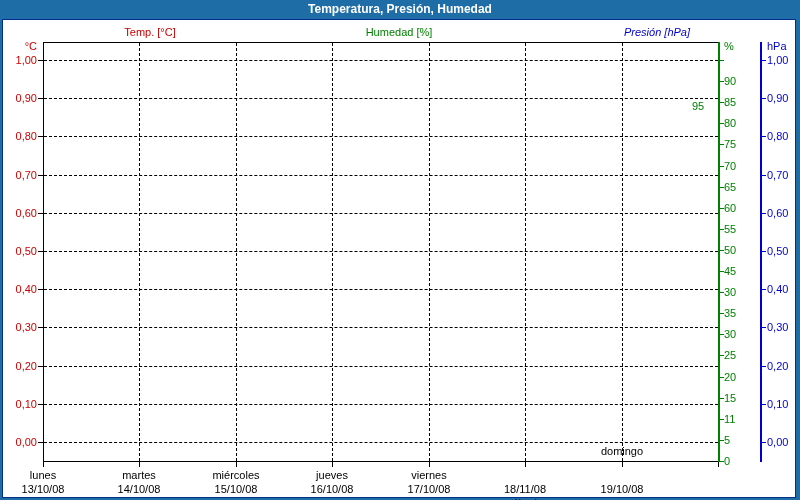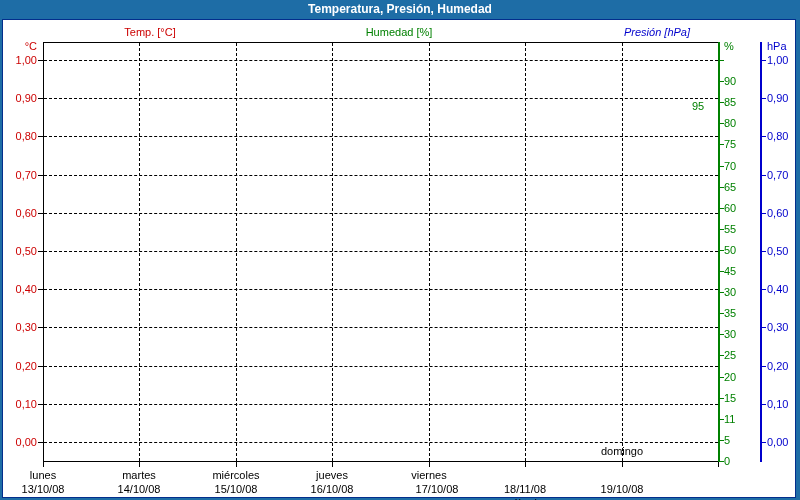--- a/index.html
+++ b/index.html
@@ -148,21 +148,21 @@
     <div class="solid" style="left: 236px; top: 462px; width: 1px; height: 5px; background: rgb(0, 0, 0);"></div>
     <div class="lbl c" style="left: 236px; top: 468px; color: rgb(0, 0, 0);">miércoles</div>
     <div class="lbl c" style="left: 236px; top: 482px; color: rgb(0, 0, 0);">15/10/08</div>
     <div class="vgrid" style="left: 332px; top: 43px; width: 0px; height: 418px;"></div>
     <div class="solid" style="left: 332px; top: 462px; width: 1px; height: 5px; background: rgb(0, 0, 0);"></div>
     <div class="lbl c" style="left: 332px; top: 468px; color: rgb(0, 0, 0);">jueves</div>
     <div class="lbl c" style="left: 332px; top: 482px; color: rgb(0, 0, 0);">16/10/08</div>
     <div class="vgrid" style="left: 429px; top: 43px; width: 0px; height: 418px;"></div>
     <div class="solid" style="left: 429px; top: 462px; width: 1px; height: 5px; background: rgb(0, 0, 0);"></div>
     <div class="lbl c" style="left: 429px; top: 468px; color: rgb(0, 0, 0);">viernes</div>
-    <div class="lbl c" style="left: 429px; top: 482px; color: rgb(0, 0, 0); margin-left: 8px;">17/10/08</div>
+    <div class="lbl c" style="left: 429px; top: 482px; color: rgb(0, 0, 0);">17/10/08</div>
     <div class="vgrid" style="left: 525px; top: 43px; width: 0px; height: 418px;"></div>
     <div class="solid" style="left: 525px; top: 462px; width: 1px; height: 5px; background: rgb(0, 0, 0);"></div>
     <div class="lbl c" style="left: 525px; top: 496px; color: rgb(0, 0, 0);">sábado</div>
     <div class="lbl c" style="left: 525px; top: 482px; color: rgb(0, 0, 0);">18/11/08</div>
     <div class="vgrid" style="left: 622px; top: 43px; width: 0px; height: 418px;"></div>
     <div class="solid" style="left: 622px; top: 462px; width: 1px; height: 5px; background: rgb(0, 0, 0);"></div>
     <div class="lbl c" style="left: 622px; top: 444px; color: rgb(0, 0, 0);">domingo</div>
     <div class="lbl c" style="left: 622px; top: 482px; color: rgb(0, 0, 0);">19/10/08</div>
     <div class="solid" style="left: 718px; top: 462px; width: 1px; height: 5px; background: rgb(0, 0, 0);"></div>
     <div class="solid" style="left: 43px; top: 42px; width: 676px; height: 1px; background: rgb(0, 0, 0);"></div>

